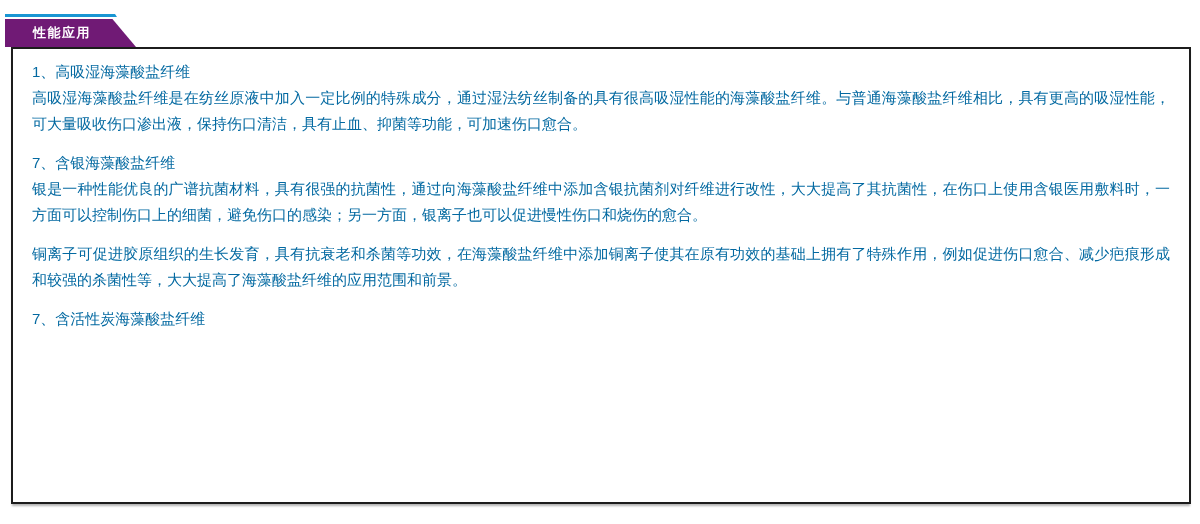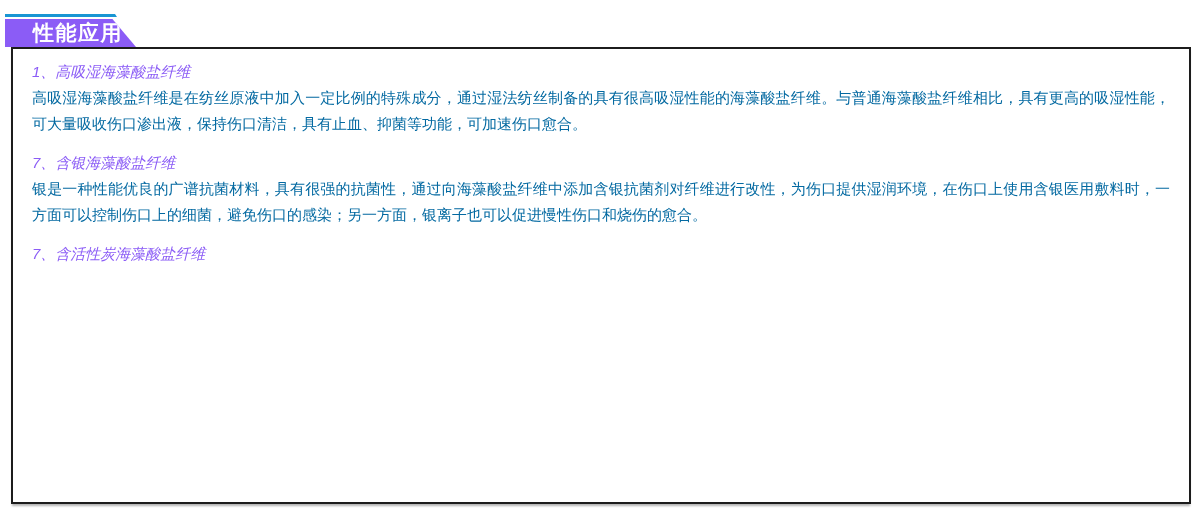--- a/index.html
+++ b/index.html
@@ -22,26 +22,26 @@
     height: 3px;
     background: #1996d3;
     clip-path: polygon(0 0, calc(100% - 2px) 0, 100% 100%, 0 100%);
   }
   .tab {
     position: absolute;
     left: 5px;
     top: 19px;
     width: 131px;
     height: 28px;
-    background: #8b5cf6;
+    background: #701a75;
     clip-path: polygon(0 0, 82% 0, 100% 100%, 0 100%);
     box-sizing: border-box;
     padding-left: 28px;
     color: #ffffff;
-    font-size: 21px;
+    font-size: 13px;
     font-weight: bold;
     line-height: 28px;
     letter-spacing: 1.5px;
     z-index: 2;
   }
   .panel {
     position: absolute;
     left: 11px;
     top: 47px;
     width: 1180px;
@@ -50,25 +50,24 @@
     background: #ffffff;
     border: 2px solid #1c1c1c;
     box-shadow: 0 3px 2px -1px rgba(0,0,0,0.3);
     padding: 10px 19px 0 19px;
     z-index: 1;
   }
   .section {
     margin-bottom: 13px;
   }
   .sec-title {
-    color: #8b5cf6;
+    color: #0369a1;
     font-size: 15px;
     line-height: 26px;
     white-space: nowrap;
-    font-style: italic;
   }
   .sec-body {
     color: #0369a1;
     font-size: 15px;
     line-height: 26px;
     text-align: justify;
   }
 </style>
 </head>
 <body>
@@ -83,24 +82,25 @@
 
   <div class="panel">
 
     <div class="section">
       <div class="sec-title">1、高吸湿海藻酸盐纤维</div>
       <div class="sec-body">高吸湿海藻酸盐纤维是在纺丝原液中加入一定比例的特殊成分，通过湿法纺丝制备的具有很高吸湿性能的海藻酸盐纤维。与普通海藻酸盐纤维相比，具有更高的吸湿性能，可大量吸收伤口渗出液，保持伤口清洁，具有止血、抑菌等功能，可加速伤口愈合。</div>
     </div>
 
     <div class="section">
       <div class="sec-title">7、含银海藻酸盐纤维</div>
-      <div class="sec-body">银是一种性能优良的广谱抗菌材料，具有很强的抗菌性，通过向海藻酸盐纤维中添加含银抗菌剂对纤维进行改性，为伤口提供湿润环境，在伤口上使用含银医用敷料时，一方面可以控制伤口上的细菌，避免伤口的感染；另一方面，银离子也可以促进慢性伤口和烧伤的愈合。</div>
+      <div class="sec-body">银是一种性能优良的广谱抗菌材料，具有很强的抗菌性，通过向海藻酸盐纤维中添加含银抗菌剂对纤维进行改性，大大提高了其抗菌性，在伤口上使用含银医用敷料时，一方面可以控制伤口上的细菌，避免伤口的感染；另一方面，银离子也可以促进慢性伤口和烧伤的愈合。</div>
     </div>
 
     <div class="section">
+      <div class="sec-body">铜离子可促进胶原组织的生长发育，具有抗衰老和杀菌等功效，在海藻酸盐纤维中添加铜离子使其在原有功效的基础上拥有了特殊作用，例如促进伤口愈合、减少疤痕形成和较强的杀菌性等，大大提高了海藻酸盐纤维的应用范围和前景。</div>
     </div>
 
 
     <div class="section">
       <div class="sec-title">7、含活性炭海藻酸盐纤维</div>
     </div>
 
   </div>
 
 </div>

